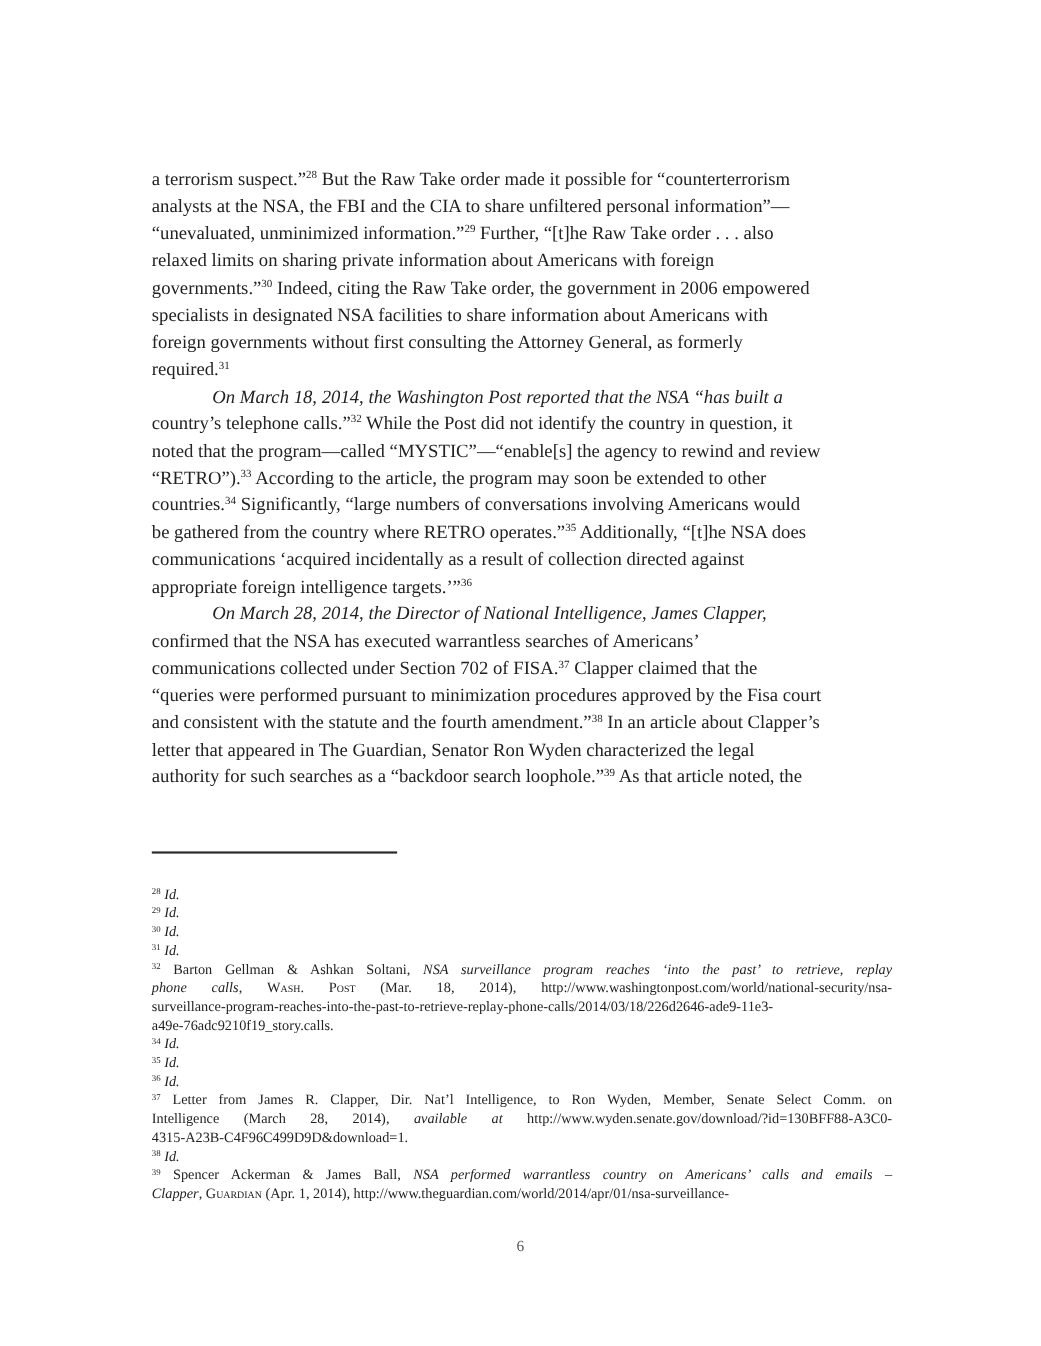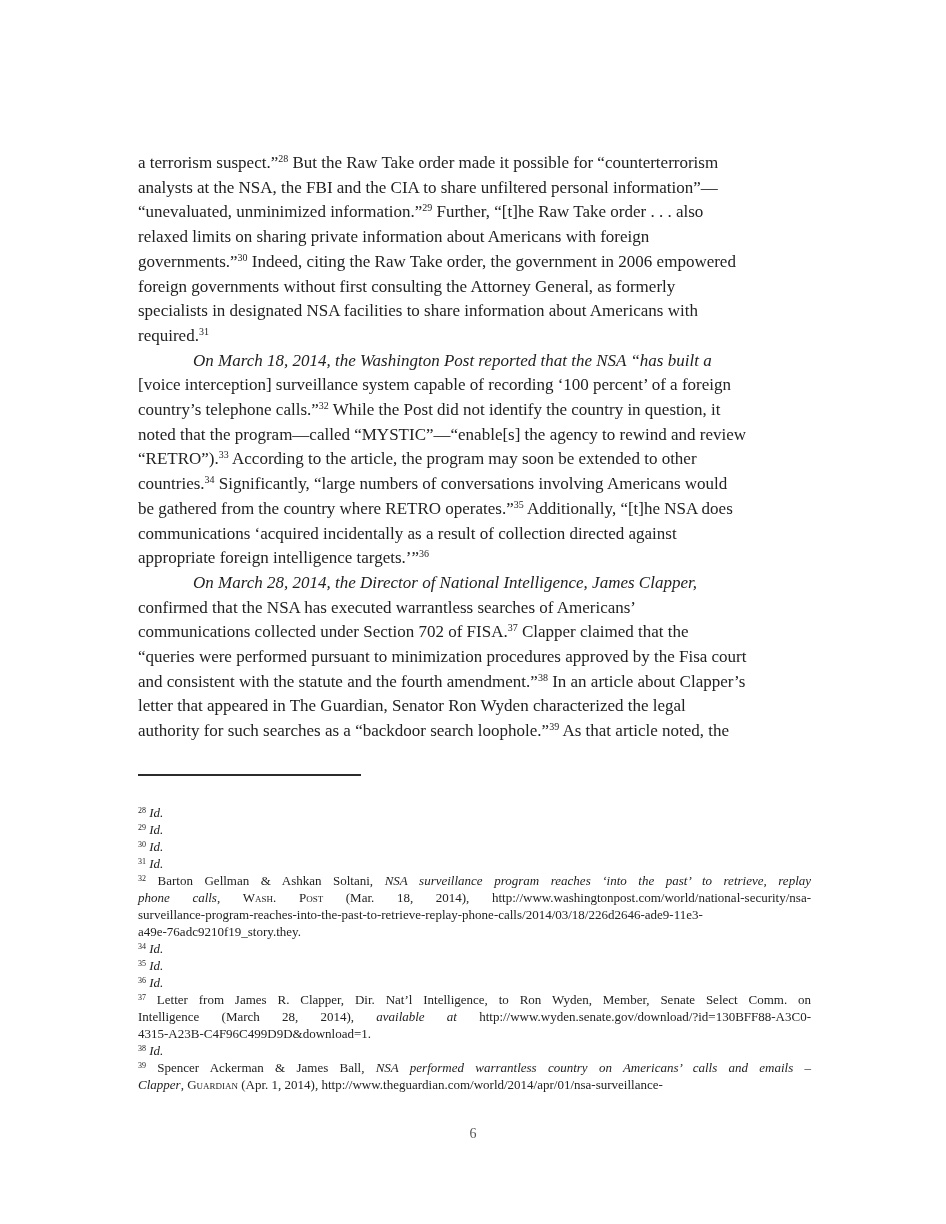--- a/index.html
+++ b/index.html
@@ -84,27 +84,26 @@
 <body>
 
 <div class="page">
   <div class="body-text">
       <div>
         <div class="text-line">a terrorism suspect.”<sup>28</sup> But the Raw Take order made it possible for “counterterrorism</div>
         <div class="text-line">analysts at the NSA, the FBI and the CIA to share unfiltered personal information”—</div>
         <div class="text-line">“unevaluated, unminimized information.”<sup>29</sup> Further, “[t]he Raw Take order . . . also</div>
         <div class="text-line">relaxed limits on sharing private information about Americans with foreign</div>
         <div class="text-line">governments.”<sup>30</sup> Indeed, citing the Raw Take order, the government in 2006 empowered</div>
+        <div class="text-line">specialists in designated NSA facilities to share information about Americans with</div>
         <div class="text-line">foreign governments without first consulting the Attorney General, as formerly</div>
-        <div class="text-line">specialists in designated NSA facilities to share information about Americans with</div>
         <div class="text-line">required.<sup>31</sup></div>
       </div>
       <div>
         <div class="text-line indent">On March 18, 2014, the Washington Post reported that the NSA “has built a</div>
-        <div class="text-line">[voice interception] surveillance system capable of recording ‘100 percent’ of a foreign</div>
         <div class="text-line">country’s telephone calls.”<sup>32</sup> While the Post did not identify the country in question, it</div>
         <div class="text-line">noted that the program—called “MYSTIC”—“enable[s] the agency to rewind and review</div>
         <div class="text-line">“RETRO”).<sup>33</sup> According to the article, the program may soon be extended to other</div>
         <div class="text-line">countries.<sup>34</sup> Significantly, “large numbers of conversations involving Americans would</div>
         <div class="text-line">be gathered from the country where RETRO operates.”<sup>35</sup> Additionally, “[t]he NSA does</div>
         <div class="text-line">communications ‘acquired incidentally as a result of collection directed against</div>
         <div class="text-line">appropriate foreign intelligence targets.’”<sup>36</sup></div>
       </div>
       <div>
         <div class="text-line indent">On March 28, 2014, the Director of National Intelligence, James Clapper,</div>
@@ -127,21 +126,21 @@
       <div class="footnote">
         <div class="fn-line"><sup>30</sup> <i>Id.</i></div>
       </div>
       <div class="footnote">
         <div class="fn-line"><sup>31</sup> <i>Id.</i></div>
       </div>
       <div class="footnote">
         <div class="fn-line"><sup>32</sup> Barton Gellman &amp; Ashkan Soltani, <i>NSA surveillance program reaches ‘into the past’ to retrieve, replay</i></div>
         <div class="fn-line"><i>phone calls</i>, <span class="sc">Wash. Post</span> (Mar. 18, 2014), http://www.washingtonpost.com/world/national-security/nsa-</div>
         <div class="fn-line">surveillance-program-reaches-into-the-past-to-retrieve-replay-phone-calls/2014/03/18/226d2646-ade9-11e3-</div>
-        <div class="fn-line">a49e-76adc9210f19_story.they.</div>
+        <div class="fn-line">a49e-76adc9210f19_story.calls.</div>
       </div>
       <div class="footnote">
         <div class="fn-line"><sup>34</sup> <i>Id.</i></div>
       </div>
       <div class="footnote">
         <div class="fn-line"><sup>35</sup> <i>Id.</i></div>
       </div>
       <div class="footnote">
         <div class="fn-line"><sup>36</sup> <i>Id.</i></div>
       </div>

